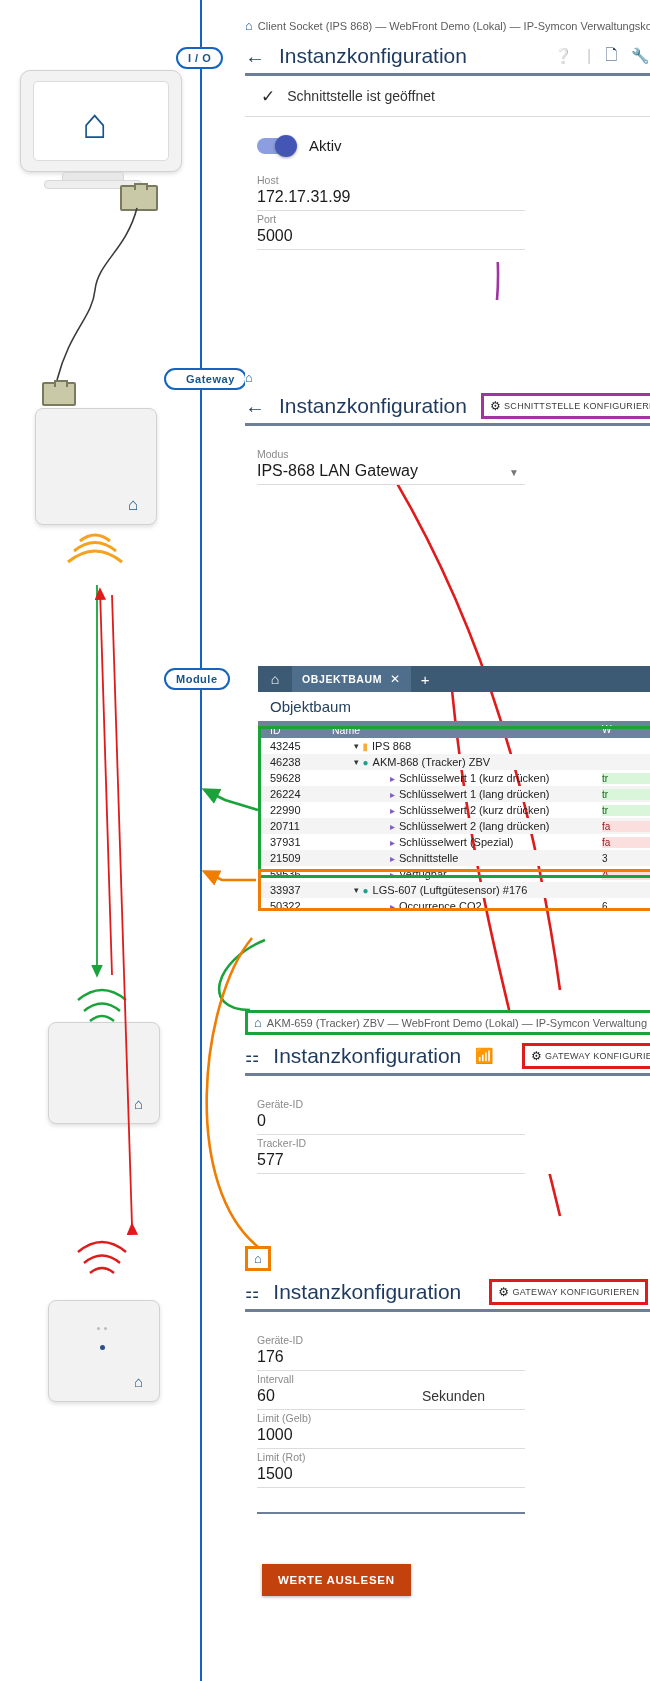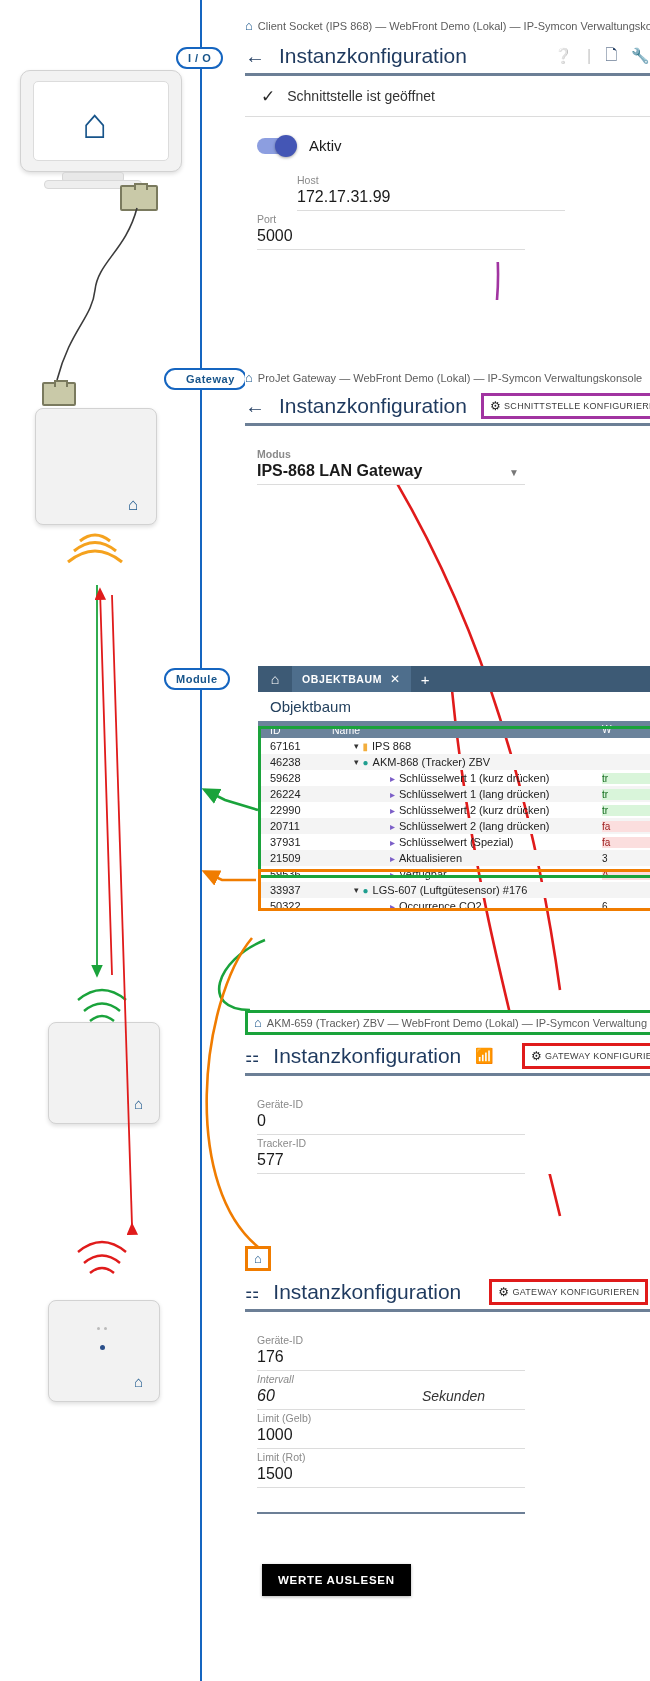--- a/index.html
+++ b/index.html
@@ -98,21 +98,21 @@
   .ico-dev{color:#1f9e8f;font-size:10px;}
   .ico-var{color:#7b5ec7;font-size:10px;}
   .v-green{background:#d9f5da;color:#146b1f;}
   .v-red{background:#fbdede;color:#9b1c1c;}
   .ind1{padding-left:22px;}
   .ind2{padding-left:58px;}
   .boxG{position:absolute;border:3px solid #1aa33b;left:0;right:-4px;}
   .boxO{position:absolute;border:3px solid #f07c00;left:0;right:-4px;}
 
   .bigbtn{
-    position:absolute;left:262px;top:1564px;background:#000000;color:#fff;
+    position:absolute;left:262px;top:1564px;background:#c2410c;color:#fff;
     font-size:11.5px;font-weight:bold;letter-spacing:.7px;padding:10px 16px;
     box-shadow:0 1px 3px rgba(0,0,0,.3);
   }
 
   svg.arrows{position:absolute;left:0;top:0;width:650px;height:1681px;pointer-events:none;}
 </style>
 </head>
 <body>
 
 <div class="abs" id="illus">
@@ -213,50 +213,49 @@
     <span>Schnittstelle ist geöffnet</span>
   </div>
   <div style="height:1px;background:#dcdcdc;"></div>
 
   <div style="padding:20px 0 12px 12px;">
     <div style="display:flex;align-items:center;gap:14px;">
       <span class="toggle"></span>
       <span style="font-size:15px;color:#1a1a1a;">Aktiv</span>
     </div>
 
-    <div class="field" style="margin-top:20px;width:268px;margin-left:40px;">
+    <div class="field" style="margin-top:20px;width:268px;">
       <div class="flab">Host</div>
       <div class="fval">172.17.31.99</div>
       <div class="fline"></div>
     </div>
     <div class="field" style="width:268px;">
       <div class="flab">Port</div>
       <div class="fval">5000</div>
       <div class="fline"></div>
     </div>
   </div>
 </div>
 
 <div class="panel" style="top:370px;">
   <div class="crumb">
     <span class="hm">⌂</span>
-    <span>ProJet Gateway — WebFront Demo (Lokal) — IP-Symcon Verwaltungskonsole</span>
   </div>
   <div class="ttlrow" style="margin-top:4px;">
     <span class="back">←</span>
     <span class="ttl">Instanzkonfiguration</span>
     <span class="sbtn hl-purple">
       <span class="g">⚙</span>
       <span>SCHNITTSTELLE KONFIGURIEREN</span>
     </span>
 
   </div>
   <div class="rule"></div>
 
-  <div style="padding:22px 0 0 12px;font-weight:bold;">
+  <div style="padding:22px 0 0 12px;">
     <div class="field" style="margin-top:0;width:268px;">
       <div class="flab">Modus</div>
       <div class="selrow">
         <div class="fval">IPS-868 LAN Gateway</div>
         <span class="caret">▼</span>
       </div>
       <div class="fline"></div>
     </div>
   </div>
 </div>
@@ -271,21 +270,21 @@
     <div class="tabplus">+</div>
   </div>
   <div class="treeTitle">Objektbaum</div>
   <div class="thead">
     <span class="c-id">ID</span>
     <span class="c-nm">Name</span>
     <span class="c-w">W</span>
   </div>
   <div id="tree-rows" style="position:relative;">
       <div class="trow">
-        <span class="c-id">67161</span>
+        <span class="c-id">43245</span>
         <span class="c-nm ind1">
           <span class="chev">▾</span>
           <span class="ico-folder">▮</span>
           <span>IPS 868</span>
         </span>
         <span class="c-w"></span>
       </div>
       <div class="trow alt">
         <span class="c-id">46238</span>
         <span class="c-nm ind1">
@@ -332,21 +331,21 @@
         <span class="c-nm ind2">
           <span class="ico-var">▸</span>
           <span>Schlüsselwert (Spezial)</span>
         </span>
         <span class="c-w v-red">fa</span>
       </div>
       <div class="trow alt">
         <span class="c-id">21509</span>
         <span class="c-nm ind2">
           <span class="ico-var">▸</span>
-          <span>Aktualisieren</span>
+          <span>Schnittstelle</span>
         </span>
         <span class="c-w">3</span>
       </div>
       <div class="trow">
         <span class="c-id">59536</span>
         <span class="c-nm ind2">
           <span class="ico-var">▸</span>
           <span>Verfügbar</span>
         </span>
         <span class="c-w v-red">A</span>
@@ -418,21 +417,21 @@
     </span>
   </div>
   <div class="rule"></div>
 
   <div style="padding:22px 0 0 12px;">
     <div class="field" style="margin-top:0;width:268px;">
       <div class="flab">Geräte-ID</div>
       <div class="fval">176</div>
       <div class="fline"></div>
     </div>
-    <div class="field" style="width:268px;font-style:italic;">
+    <div class="field" style="width:268px;">
       <div class="flab">Intervall</div>
       <div class="fvalrow">
         <div class="fval">60</div>
         <div class="funit">Sekunden</div>
       </div>
       <div class="fline"></div>
     </div>
     <div class="field" style="width:268px;">
       <div class="flab">Limit (Gelb)</div>
       <div class="fval">1000</div>

